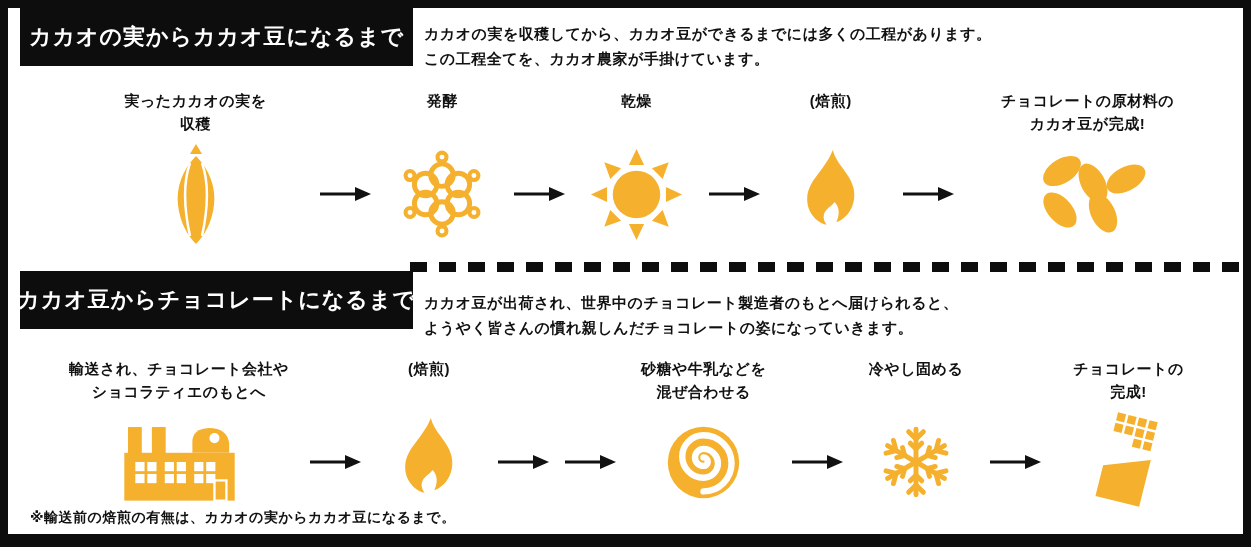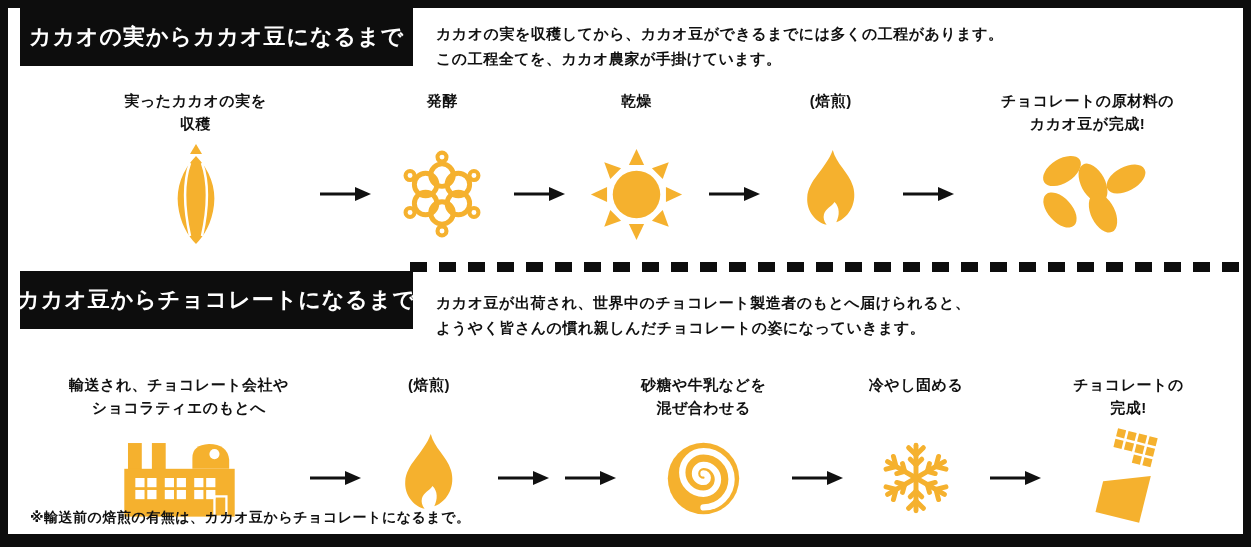--- a/index.html
+++ b/index.html
@@ -10,35 +10,35 @@
     border:8px solid var(--ink); border-bottom-width:13px; overflow:hidden;
   }
   .sec-head{
     position:absolute; left:0; width:393px; height:58px; background:var(--ink);
     color:#fff; font-weight:bold; font-size:22px; letter-spacing:1px;
     display:flex; align-items:center; justify-content:center; white-space:nowrap;margin-left:12px;
   }
   .sec1-head{ top:0; }
   .sec2-head{ top:263px; }
   .intro{
-    position:absolute; left:428px; font-size:15px; font-weight:bold; color:#111;
+    position:absolute; left:416px; font-size:15px; font-weight:bold; color:#111;
     line-height:1.65; letter-spacing:0.5px; white-space:pre-line;
   }
   .intro1{ top:14px; }
   .intro2{ top:283px; }
   .divider{
     position:absolute; left:402px; right:0; top:254px; height:10px;
     background:repeating-linear-gradient(90deg, var(--ink) 0 17px, transparent 17px 29px);
   }
   .flow{
     position:absolute; left:0; right:0;
     display:flex; justify-content:space-between; align-items:flex-start;
   }
   .flow1{ top:82px; padding:0 38px 0 80px; }
-  .flow2{ top:350px; padding:0 42px 0 56px;margin-top:16px; }
+  .flow2{ top:350px; padding:0 42px 0 56px; }
   .step{ display:flex; flex-direction:column; align-items:center; }
   .lbl{
     min-height:48px; display:flex; align-items:flex-start; justify-content:center;
     font-size:15px; font-weight:bold; color:#111; text-align:center;
     line-height:1.5; letter-spacing:0.5px; white-space:pre-line;
   }
   .ico{ height:100px; margin-top:6px; display:flex; align-items:center; justify-content:center; color:var(--accent); }
   .arrow{ margin-top:95px; flex:0 0 auto; color:#111; }
   .w215{min-width:215px} .w110{min-width:110px} .w235{min-width:235px}
   .w230{min-width:230px} .w105{min-width:105px} .w145{min-width:145px} .w115{min-width:115px}
@@ -330,14 +330,14 @@
               <rect x="63" y="13" width="10" height="10"></rect>
             <rect x="50" y="26" width="10" height="10"></rect>
               <rect x="63" y="26" width="10" height="10"></rect>
             <polygon points="22,66 76,46 76,104 22,104"></polygon>
           </g>
         </svg>
       </div>
     </div>
   </div>
 
-  <div class="footnote">※輸送前の焙煎の有無は、カカオ豆からチョコレートになるまで。</div>
+  <div class="footnote">※輸送前の焙煎の有無は、カカオの実からカカオ豆になるまで。</div>
 </div>
 
 </body></html>

